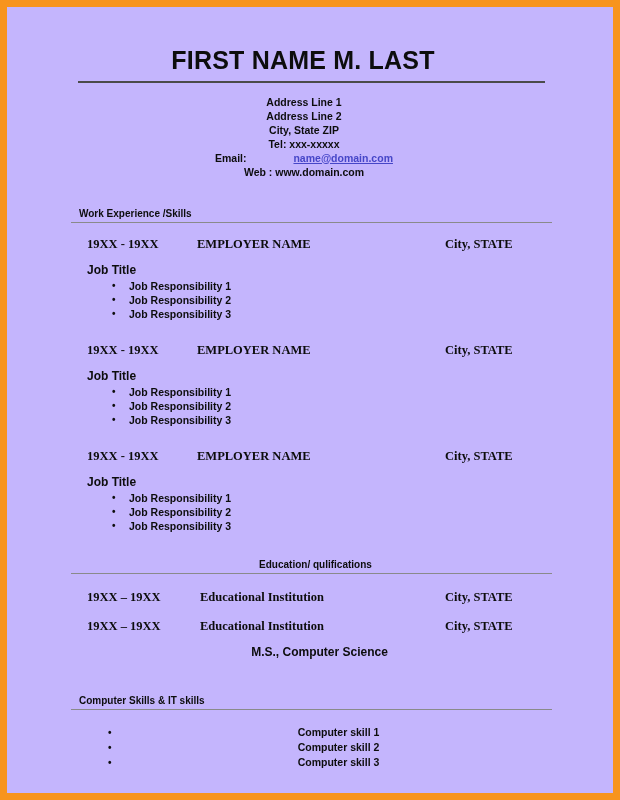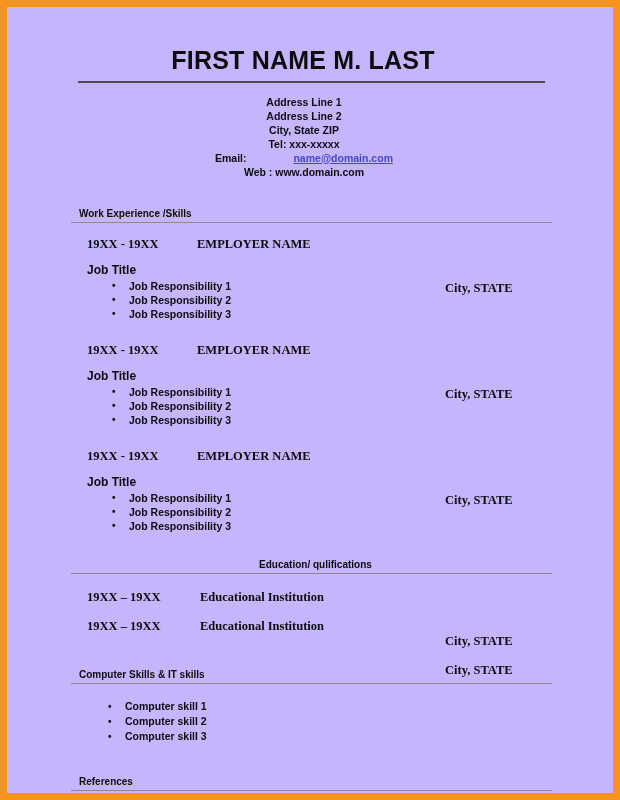--- a/index.html
+++ b/index.html
@@ -128,21 +128,20 @@
     left: 121px;
   }
   .entry-location {
     position: absolute;
     left: 366px;
     top: 0;
     font-family: "Liberation Serif", serif;
     font-weight: bold;
     font-size: 12.5px;
     color: #0d0d0d;
-    margin-top: 44px;
   }
   .entry-sub {
     font-family: "Liberation Sans", sans-serif;
     font-weight: bold;
     font-size: 12px;
     color: #0d0d0d;
     padding-left: 8px;
     margin-top: 13px;
     line-height: 13px;
   }
@@ -170,20 +169,21 @@
     font-size: 10px;
     line-height: 14px;
     color: #0d0d0d;
   }
   ul.bullets.skills-bullets {
     margin-top: 15px;
   }
   ul.bullets.skills-bullets li {
     padding-left: 54px;
     line-height: 15px;
+    text-align: center;
   }
   ul.bullets.skills-bullets li::before {
     left: 37px;
     line-height: 15px;
   }
 
   .entry-edu { margin-top: 16px; }
   .entry-edu-2 { margin-top: 15px; }
   .entry-work-2, .entry-work-3 { margin-top: 22px; }
 </style>
@@ -265,20 +265,21 @@
           <span class="entry-location">City, STATE</span>
         </div>
       </div>
 
       <div class="entry entry-edu-2">
         <div class="entry-row">
           <span class="entry-dates">19XX – 19XX</span>
           <span class="entry-org edu-org">Educational Institution</span>
           <span class="entry-location">City, STATE</span>
         </div>
+        <div class="entry-sub">M.S., Computer Science</div>
       </div>
     </div>
 
     <div class="section section-gap-skills">
       <div class="section-heading">Computer Skills &amp; IT skills</div>
       <div class="section-rule"></div>
       <ul class="bullets skills-bullets">
         <li>Computer skill 1</li>
         <li>Computer skill 2</li>
         <li>Computer skill 3</li>

